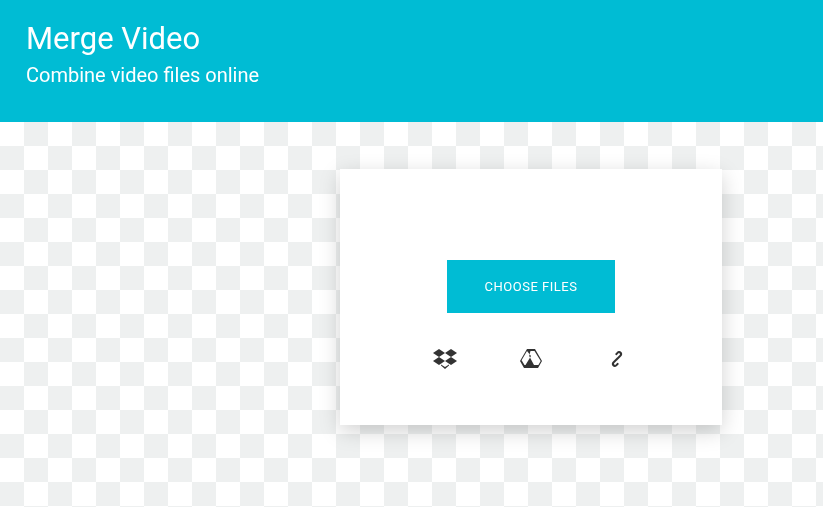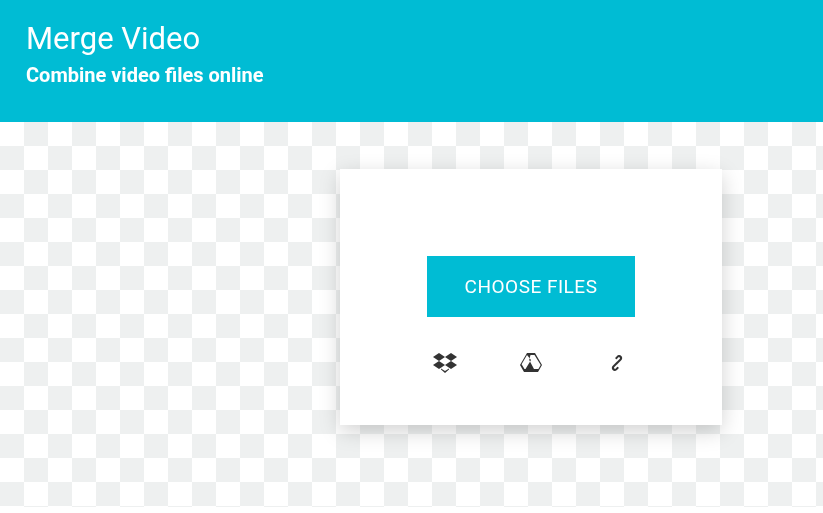--- a/index.html
+++ b/index.html
@@ -14,21 +14,21 @@
       color: #fff;
       padding: 20px 26px 35px;
     }
     .header h1 {
       font-size: 31px;
       font-weight: 400;
       margin-bottom: 6px;
     }
     .header p {
       font-size: 20px;
-      font-weight: 700;
+      font-weight: 400;
     }
     .content {
       height: calc(513px - 128px);
       background-image:
         linear-gradient(45deg, #eef0f0 25%, transparent 25%),
         linear-gradient(-45deg, #eef0f0 25%, transparent 25%),
         linear-gradient(45deg, transparent 75%, #eef0f0 75%),
         linear-gradient(-45deg, transparent 75%, #eef0f0 75%);
       background-size: 48px 48px;
       background-position: 0 0, 0 24px, 24px -24px, -24px 0px;
@@ -45,21 +45,21 @@
       box-shadow: 0 6px 20px rgba(0,0,0,0.18);
       display: flex;
       flex-direction: column;
       align-items: center;
       justify-content: center;
     }
     .choose-btn {
       background: #00bcd4;
       color: #fff;
       border: none;
-      font-size: 19px;
+      font-size: 13px;
       font-weight: 400;
       letter-spacing: 0.5px;
       padding: 19px 38px;
       cursor: pointer;
       margin-top: 36px;
       font-family: inherit;
     }
     .sources {
       display: flex;
       gap: 62px;

